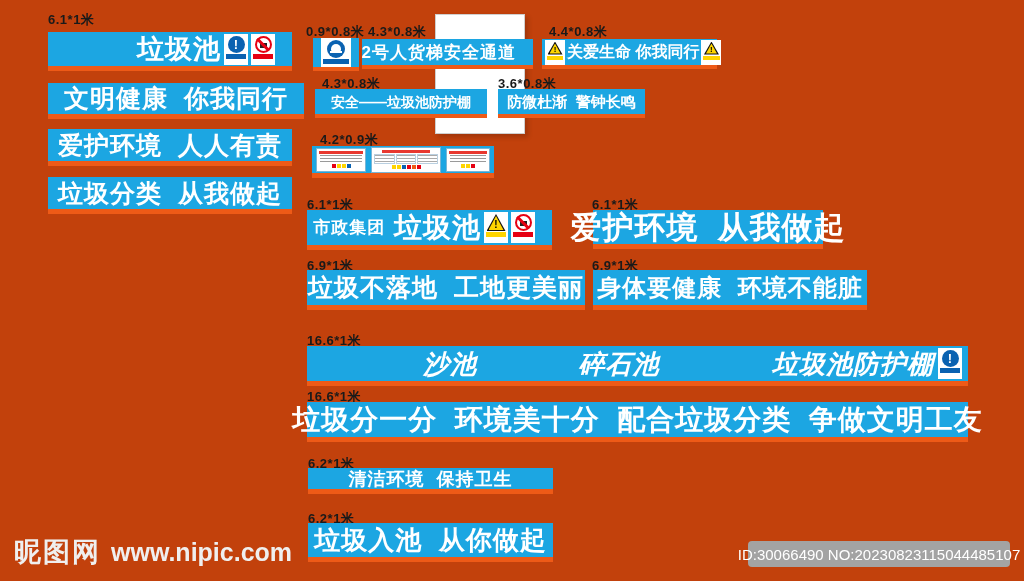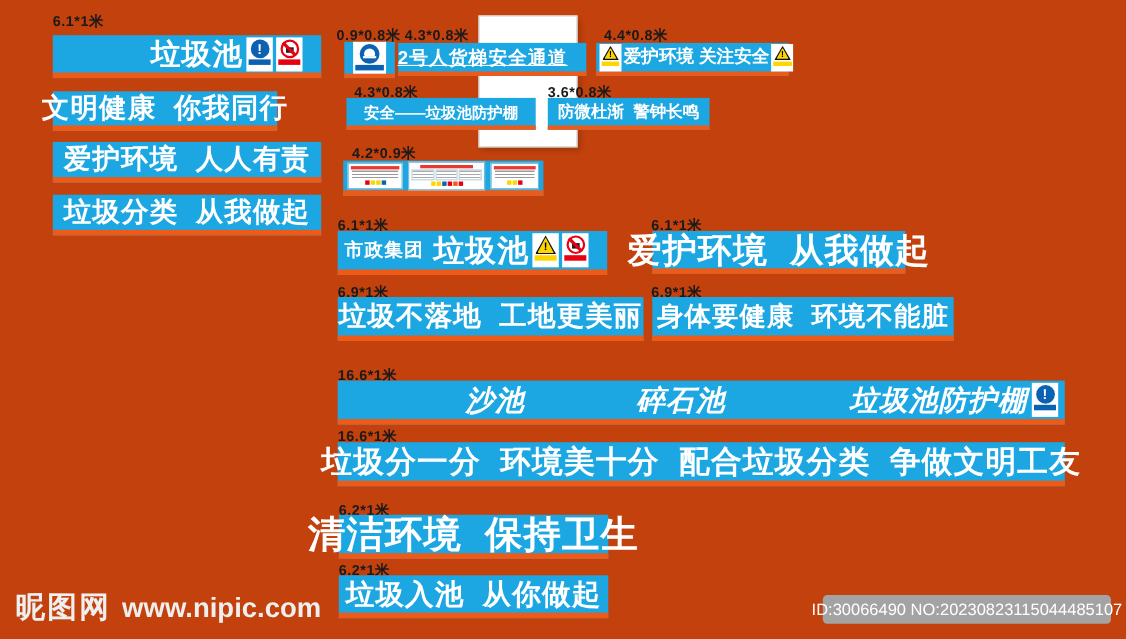--- a/index.html
+++ b/index.html
@@ -84,54 +84,54 @@
     <span class="sign s24">
       <span class="g-circle">!</span>
       <span class="sbar bar-blue"></span>
     </span>
     <span class="sign s24">
       <span class="g-no"></span>
       <span class="sbar bar-red"></span>
     </span>
   </div>
 
-  <div class="banner" style="left:48px;top:83px;width:204px;height:36px;font-size:25px;">
+  <div class="banner" style="left:48px;top:83px;width:256px;height:36px;font-size:25px;">
     <span class="bt">文明健康  你我同行</span>
   </div>
   <div class="banner" style="left:48px;top:129px;width:244px;height:37px;font-size:25px;">
     <span class="bt">爱护环境  人人有责</span>
   </div>
   <div class="banner" style="left:48px;top:177px;width:244px;height:37px;font-size:25px;">
     <span class="bt">垃圾分类  从我做起</span>
   </div>
 
   <div class="lbl" style="left:306px;top:23px;">0.9*0.8米</div>
   <div class="banner thin" style="left:313px;top:38px;width:46px;height:33px;">
     <span class="sign s28">
       <span class="g-helmet"></span>
       <span class="sbar bar-blue"></span>
     </span>
   </div>
 
   <div class="lbl" style="left:368px;top:23px;">4.3*0.8米</div>
-  <div class="banner thin flex-end" style="left:362px;top:39px;width:171px;height:30px;font-size:17px;text-decoration:underline;">
+  <div class="banner thin flex-end" style="left:362px;top:39px;width:171px;height:30px;font-size:17px;">
     <span class="bt">2号人货梯安全通道</span>
   </div>
 
   <div class="lbl" style="left:549px;top:23px;">4.4*0.8米</div>
   <div class="banner thin between" style="left:542px;top:39px;width:175px;height:30px;font-size:16px;">
     <span class="sign s20">
       <span class="g-tri">
           <i class="tri-b"></i>
           <i class="tri-y"></i>
           <i class="tri-mark">!</i>
         </span>
       <span class="sbar bar-yellow"></span>
     </span>
-    <span class="bt" style="letter-spacing:0;">爱护环境 关注安全</span>
+    <span class="bt" style="letter-spacing:0;">关爱生命 你我同行</span>
     <span class="sign s20">
       <span class="g-tri">
           <i class="tri-b"></i>
           <i class="tri-y"></i>
           <i class="tri-mark">!</i>
         </span>
       <span class="sbar bar-yellow"></span>
     </span>
   </div>
 
@@ -227,21 +227,21 @@
       <span class="sbar bar-blue"></span>
     </span>
   </div>
 
   <div class="lbl" style="left:307px;top:388px;">16.6*1米</div>
   <div class="banner" style="left:307px;top:402px;width:661px;height:40px;font-size:28px;">
     <span class="bt">垃圾分一分  环境美十分  配合垃圾分类  争做文明工友</span>
   </div>
 
   <div class="lbl" style="left:308px;top:455px;">6.2*1米</div>
-  <div class="banner" style="left:308px;top:468px;width:245px;height:40px;font-size:34px;">
+  <div class="banner" style="left:308px;top:468px;width:245px;height:26px;font-size:18px;">
     <span class="bt">清洁环境  保持卫生</span>
   </div>
 
   <div class="lbl" style="left:308px;top:510px;">6.2*1米</div>
   <div class="banner" style="left:308px;top:523px;width:245px;height:39px;font-size:26px;">
     <span class="bt">垃圾入池  从你做起</span>
   </div>
 
   <div class="watermark">
     <span class="wm-site">昵图网</span>

